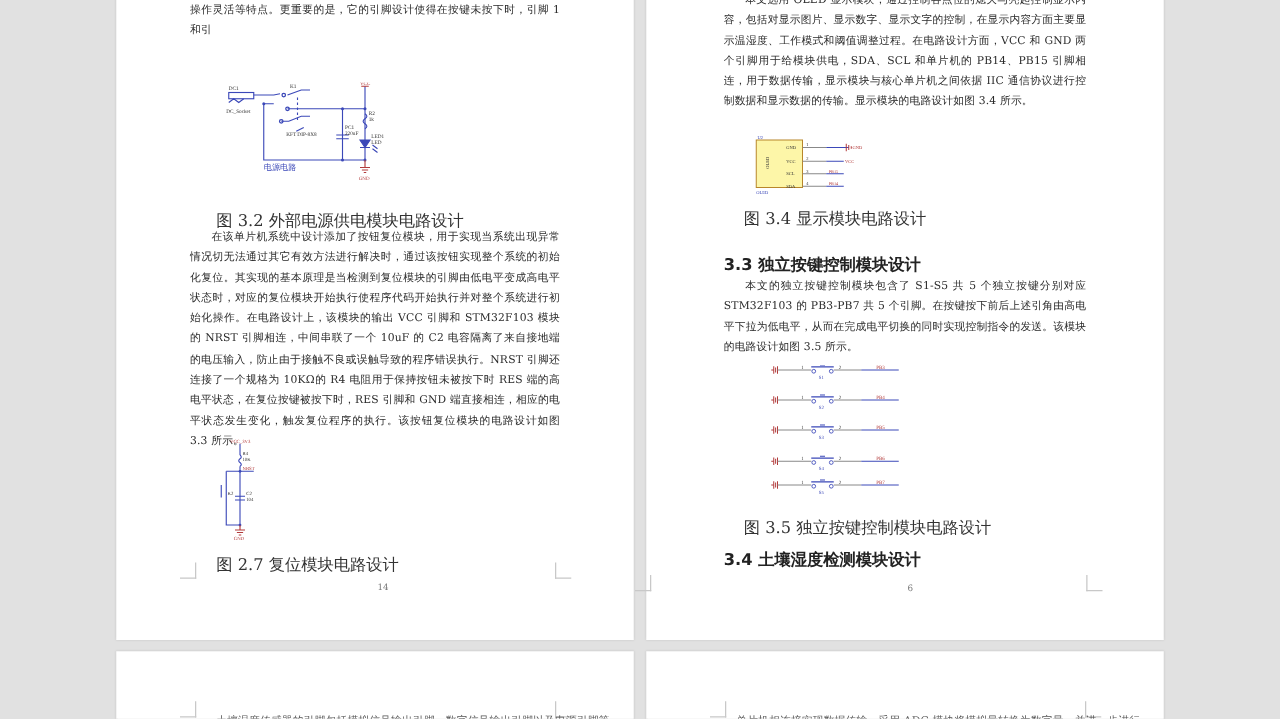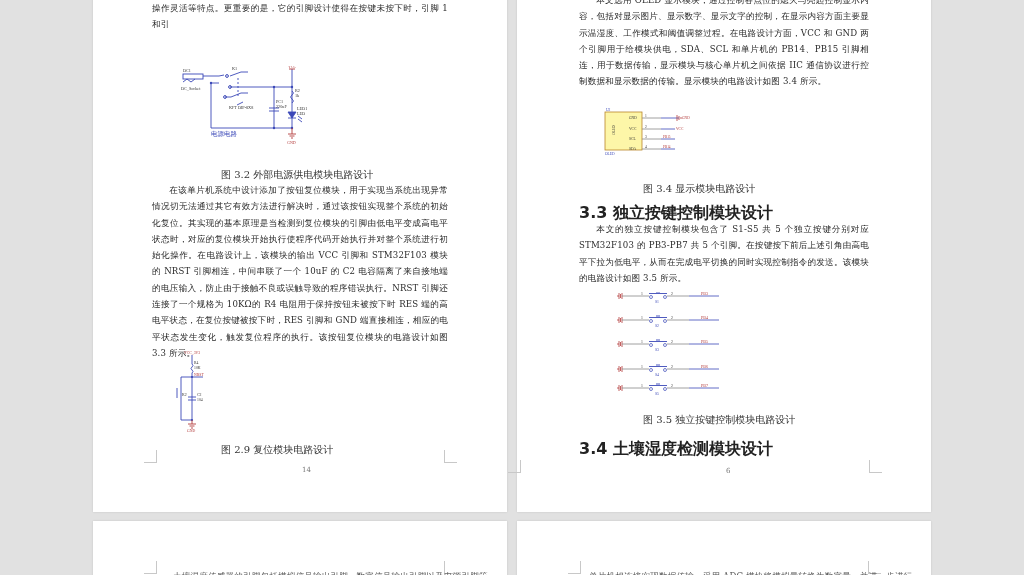--- a/index.html
+++ b/index.html
@@ -18,22 +18,22 @@
   .c-br { border-left-width:1px; border-bottom-width:1px; }
   .c-tl { border-right-width:1px; border-bottom-width:1px; }
   .c-tr { border-left-width:1px; border-bottom-width:1px; }
   .pnum { position:absolute; font-size:7px; color:#777; }
   .para {
     position:absolute; font-size:8.6px; line-height:16.3px; letter-spacing:0.15px;
     text-align:justify; color:#2a2a2a;
   }
   .para p { margin:0; text-indent:2em; }
   .para p.noindent { text-indent:0; }
-  .caption { position:absolute; font-size:10px; color:#333; white-space:nowrap;margin-left:48px; }
-  .heading { position:absolute; font-size:16px; font-weight:bold; color:#222; white-space:nowrap;
+  .caption { position:absolute; font-size:13px; color:#333; white-space:nowrap; }
+  .heading { position:absolute; font-size:13px; font-weight:bold; color:#222; white-space:nowrap;
     font-family:"DejaVu Sans","Liberation Sans",sans-serif; }
   svg text { font-family:"Liberation Serif", serif; }
   .figure { position:absolute; }
   .faint { position:absolute; font-size:8.6px; color:#555; white-space:nowrap; letter-spacing:0.15px; }
 </style>
 </head>
 <body>
 
 <div class="page" style="left:93px; top:-10px; width:414px; height:522px;">
   <div class="para" style="left:59px; top:10px; width:296px;">
@@ -119,21 +119,21 @@
       <text x="21" y="19">10K</text>
       <text x="9" y="46">K2</text>
       <text x="24" y="46">C2</text>
       <text x="24" y="51">104</text>
     </g>
     <text x="11" y="4" font-size="3.8" fill="#b23a3a">VCC_3V3</text>
     <text x="21" y="26" font-size="3.8" fill="#b23a3a">NRST</text>
     <text x="14" y="82" font-size="3.8" fill="#b23a3a">GND</text>
   </svg>
 
-  <div class="caption" style="left:80px; top:453px;">图 2.9  复位模块电路设计</div>
+  <div class="caption" style="left:80px; top:453px;">图 2.7  复位模块电路设计</div>
 
   <div class="corner c-tl" style="left:51px; top:460px;"></div>
   <div class="corner c-tr" style="left:351px; top:460px;"></div>
   <div class="pnum" style="left:209px; top:476px;">14</div>
 </div>
 
 <div class="page" style="left:517px; top:-10px; width:414px; height:522px;">
   <div class="para" style="left:62px; top:2px; width:290px;">
     <p>本文选用 OLED 显示模块，通过控制各点位的熄灭与亮起控制显示内容，包括对显示图片、显示数字、显示文字的控制，在显示内容方面主要显示温湿度、工作模式和阈值调整过程。在电路设计方面，VCC 和 GND 两个引脚用于给模块供电，SDA、SCL 和单片机的 PB14、PB15 引脚相连，用于数据传输，显示模块与核心单片机之间依据 IIC 通信协议进行控制数据和显示数据的传输。显示模块的电路设计如图 3.4 所示。</p>
   </div>
@@ -161,21 +161,21 @@
       <text x="44" y="20">2</text>
       <text x="44" y="30">3</text>
       <text x="44" y="40">4</text>
     </g>
     <text x="81" y="11" font-size="3.6" fill="#b23a3a">GND</text>
     <text x="75" y="22" font-size="3.6" fill="#b23a3a">VCC</text>
     <text x="62" y="30" font-size="3.4" fill="#b23a3a">PB15</text>
     <text x="62" y="40" font-size="3.4" fill="#b23a3a">PB14</text>
   </svg>
 
-  <div class="caption" style="left:78px; top:192px;">图 3.4  显示模块电路设计</div>
+  <div class="caption" style="left:78px; top:176px;">图 3.4  显示模块电路设计</div>
 
   <div class="heading" style="left:62px; top:213px;">3.3  独立按键控制模块设计</div>
 
   <div class="para" style="left:62px; top:231px; width:290px;">
     <p>本文的独立按键控制模块包含了 S1-S5 共 5 个独立按键分别对应 STM32F103 的 PB3-PB7 共 5 个引脚。在按键按下前后上述引角由高电平下拉为低电平，从而在完成电平切换的同时实现控制指令的发送。该模块的电路设计如图 3.5 所示。</p>
   </div>
 
   <svg class="figure" style="left:92px; top:302px;" width="120" height="110" viewBox="0 0 120 110">
     <defs>
       <g id="sw">

